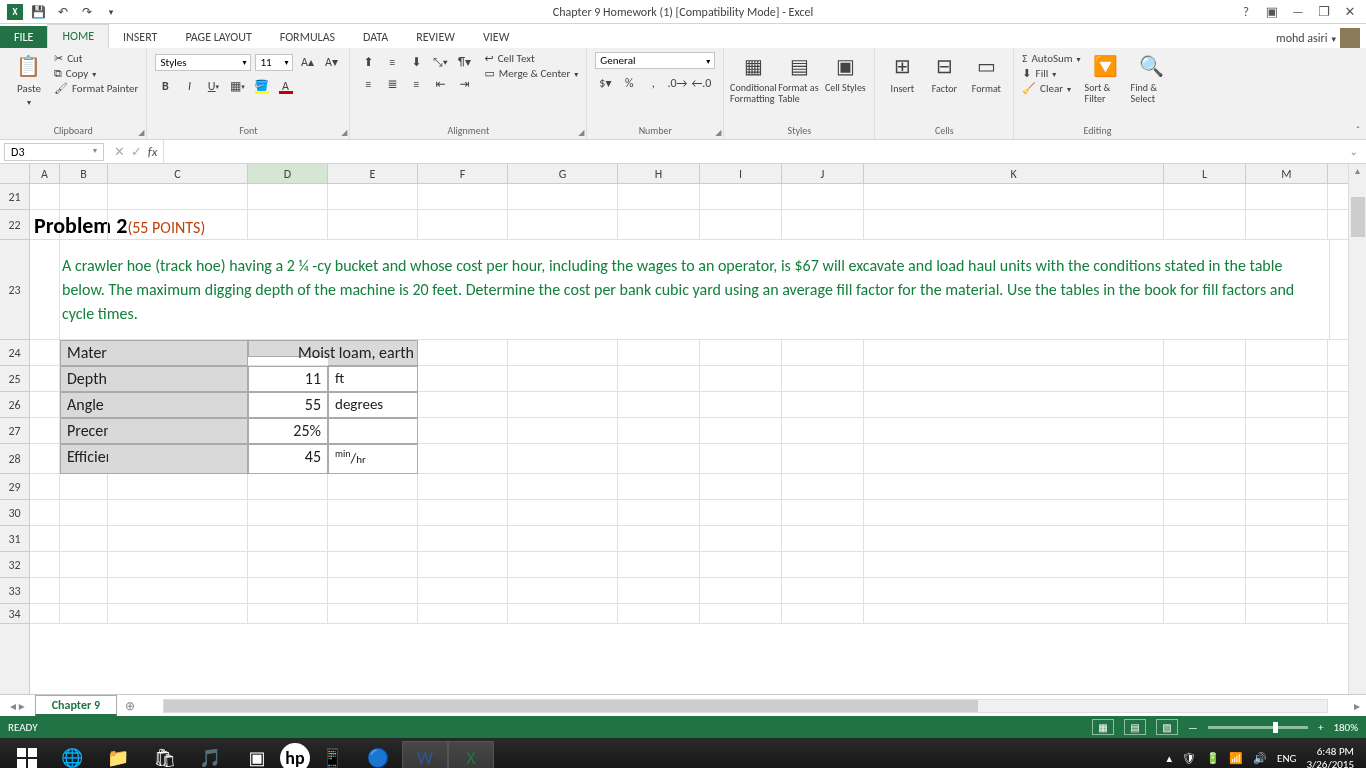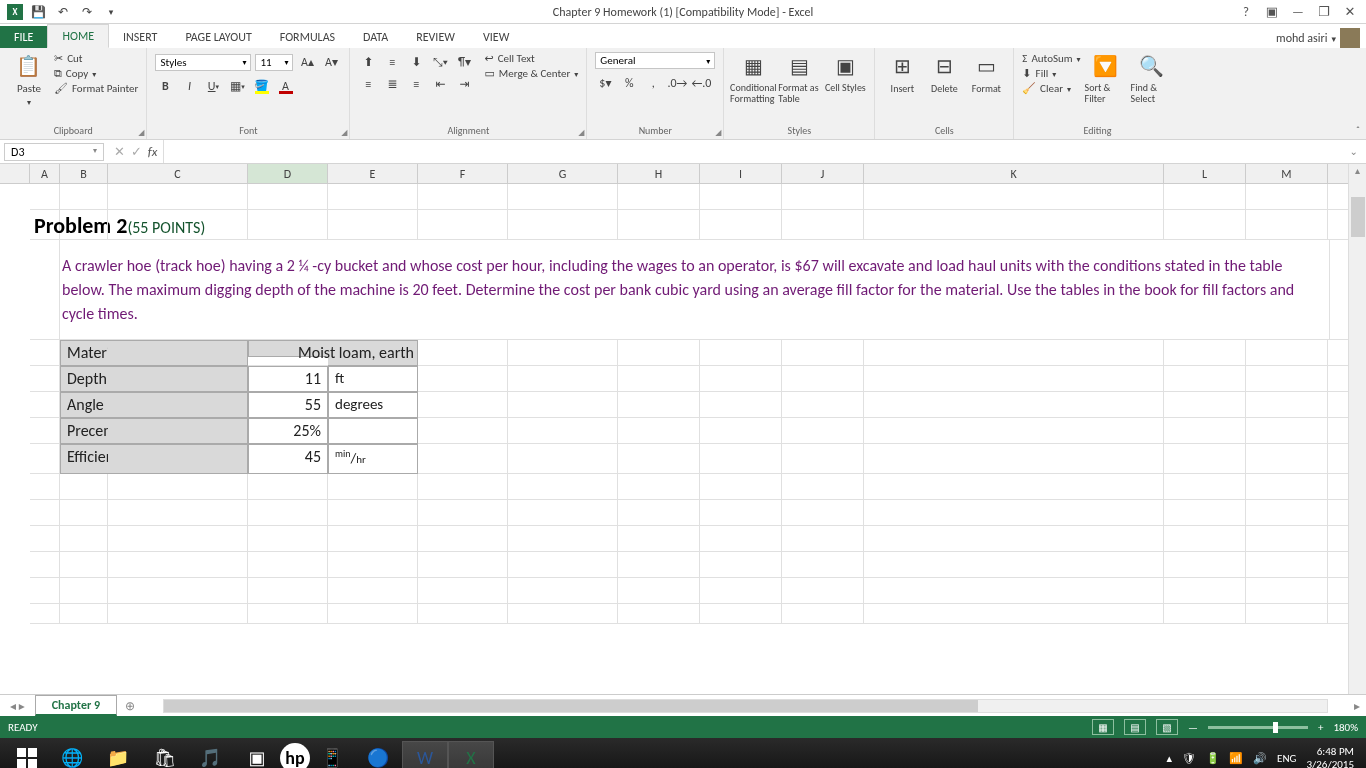--- a/index.html
+++ b/index.html
@@ -48,22 +48,22 @@
 .col-headers { position: absolute; top: 0; left: 0; right: 18px; height: 20px; background: #f0f0f0; display: flex; border-bottom: 1px solid #ccc; }
 .corner { width: 30px; border-right: 1px solid #ccc; background: #f0f0f0; }
 .ch { border-right: 1px solid #ccc; text-align: center; font-size: 12px; color: #444; line-height: 20px; }
 .ch.sel { background: #d5e6d5; }
 .row-headers { position: absolute; top: 20px; left: 0; width: 30px; bottom: 0; background: #f0f0f0; border-right: 1px solid #ccc; }
 .rh { border-bottom: 1px solid #ccc; text-align: center; font-size: 12px; color: #444; }
 .cells { position: absolute; top: 20px; left: 30px; right: 18px; bottom: 0; }
 .cell-row { display: flex; border-bottom: 1px solid #e0e0e0; }
 .cell { border-right: 1px solid #e0e0e0; font-size: 15px; padding: 2px 4px; overflow: visible; white-space: nowrap; color: #222;}
 .prob-title { font-size: 22px; font-weight: bold; color: #000; }
-.prob-pts { font-size: 16px; color: #14532d; }
-.body-text { font-family: Calibri, sans-serif; font-size: 16px; color: #701a75; line-height: 1.5; white-space: normal; padding: 14px 2px;}
+.prob-pts { font-size: 16px; color: #c2410c; }
+.body-text { font-family: Calibri, sans-serif; font-size: 16px; color: #15803d; line-height: 1.5; white-space: normal; padding: 14px 2px;}
 .tbl-label { background: #d9d9d9; border: 1px solid #aaa; font-size: 16px; padding: 2px 6px; }
 .tbl-val { border: 1px solid #aaa; font-size: 16px; text-align: right; padding: 2px 6px; }
 .tbl-unit { border: 1px solid #aaa; font-size: 15px; padding: 2px 6px; }
 .vscroll { position: absolute; right: 0; top: 0; width: 18px; bottom: 0; background: #f0f0f0; border-left: 1px solid #ddd; }
 .vscroll-thumb { width: 14px; background: #cdcdcd; margin: 20px auto; height: 40px; }
 
 
 .sheet-bar { height: 22px; background: #fff; border-top: 1px solid #ccc; display: flex; align-items: center; font-size: 12px; }
 .sheet-nav { padding: 0 10px; color: #888; }
 .sheet-tab { border: 1px solid #aaa; border-bottom: none; padding: 2px 16px; background: #fff; font-weight: bold; color: #217346; border-bottom: 2px solid #217346;}
@@ -256,21 +256,21 @@
   </div>
 
   <div class="group">
     <div class="group-body">
       <div class="big-btn" style="width:38px;">
           <div class="ico">⊞</div>
           <span style="font-size:10px;">Insert</span>
         </div>
       <div class="big-btn" style="width:38px;">
           <div class="ico">⊟</div>
-          <span style="font-size:10px;">Delete</span>
+          <span style="font-size:10px;">Factor</span>
         </div>
       <div class="big-btn" style="width:38px;">
           <div class="ico">▭</div>
           <span style="font-size:10px;">Format</span>
         </div>
     </div>
     <div class="group-label">Cells</div>
   </div>
 
   <div class="group" style="border-right:none;">
@@ -332,20 +332,36 @@
         <div class="ch" style="width: 90px;">F</div>
         <div class="ch" style="width: 110px;">G</div>
         <div class="ch" style="width: 82px;">H</div>
         <div class="ch" style="width: 82px;">I</div>
         <div class="ch" style="width: 82px;">J</div>
         <div class="ch" style="width: 300px;">K</div>
         <div class="ch" style="width: 82px;">L</div>
         <div class="ch" style="width: 82px;">M</div>
       </div>
   </div>
+  <div class="row-headers" id="rowhdrs">
+      <div class="rh" style="height: 26px; line-height: 26px;">21</div>
+      <div class="rh" style="height: 30px; line-height: 30px;">22</div>
+      <div class="rh" style="height: 100px; line-height: 100px;">23</div>
+      <div class="rh" style="height: 26px; line-height: 26px;">24</div>
+      <div class="rh" style="height: 26px; line-height: 26px;">25</div>
+      <div class="rh" style="height: 26px; line-height: 26px;">26</div>
+      <div class="rh" style="height: 26px; line-height: 26px;">27</div>
+      <div class="rh" style="height: 30px; line-height: 30px;">28</div>
+      <div class="rh" style="height: 26px; line-height: 26px;">29</div>
+      <div class="rh" style="height: 26px; line-height: 26px;">30</div>
+      <div class="rh" style="height: 26px; line-height: 26px;">31</div>
+      <div class="rh" style="height: 26px; line-height: 26px;">32</div>
+      <div class="rh" style="height: 26px; line-height: 26px;">33</div>
+      <div class="rh" style="height: 20px; line-height: 20px;">34</div>
+    </div>
   <div class="cells" id="cells">
       <div class="cell-row" style="height: 26px;">
         <div class="cell" style="width: 30px; height: 26px;"></div>
         <div class="cell" style="width: 48px; height: 26px;"></div>
         <div class="cell" style="width: 140px; height: 26px;"></div>
         <div class="cell" style="width: 80px; height: 26px;"></div>
         <div class="cell" style="width: 90px; height: 26px;"></div>
         <div class="cell" style="width: 90px; height: 26px;"></div>
         <div class="cell" style="width: 110px; height: 26px;"></div>
         <div class="cell" style="width: 82px; height: 26px;"></div>

